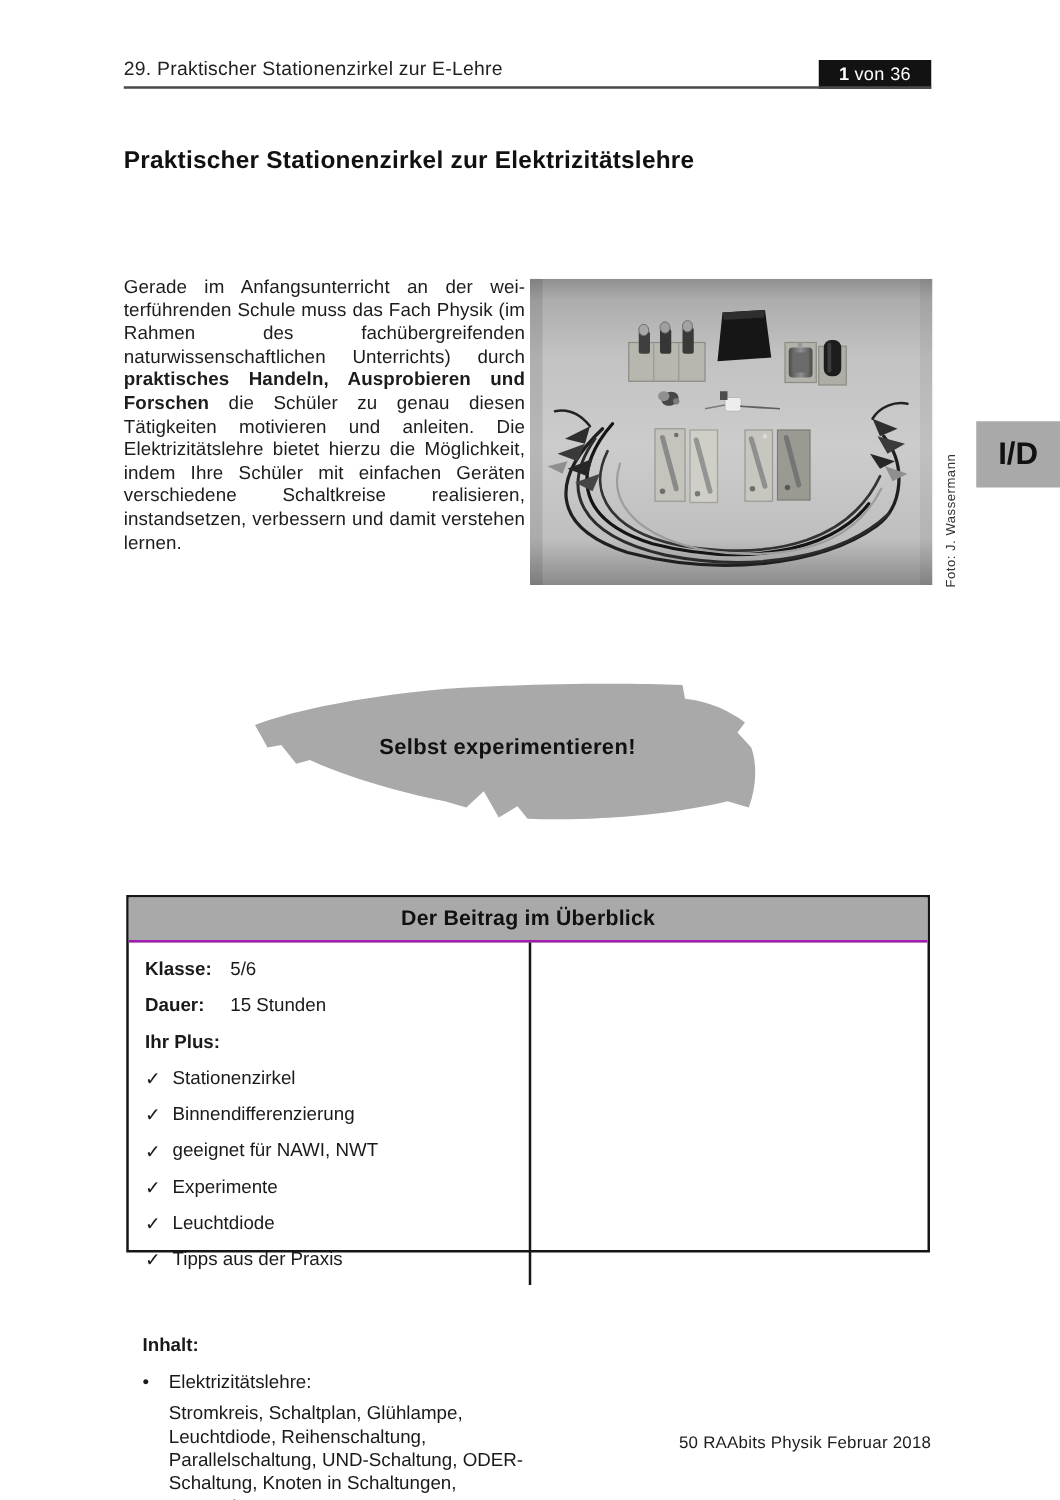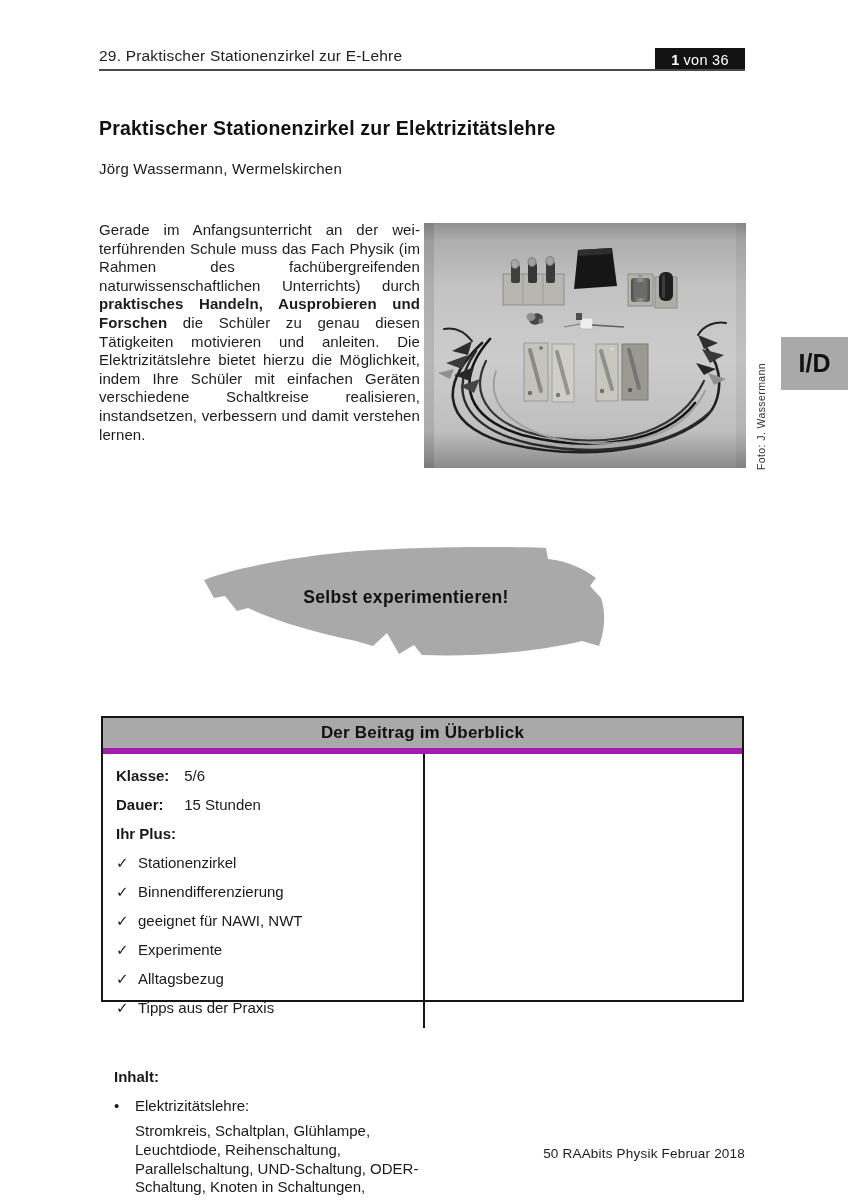--- a/index.html
+++ b/index.html
@@ -49,21 +49,21 @@
   .banner-label{
     position:absolute;left:0;top:42px;width:456px;text-align:center;
     font-size:17.5px;font-weight:bold;letter-spacing:.3px;color:#111;
   }
   
   .overview{
     position:absolute;left:101px;top:716px;width:643px;height:286px;
     box-sizing:border-box;border:2px solid #161616;background:#fff;
   }
   .overview-head{
-    height:36px;box-sizing:border-box;border-bottom:6px solid #a21caf;
+    height:36px;box-sizing:border-box;border-bottom:2px solid #a21caf;
     display:flex;align-items:center;justify-content:center;
     font-size:17px;font-weight:bold;letter-spacing:.2px;color:#111;
   }
   .overview-body{display:flex;height:244px;flex-direction:column;}
   .cell-left{
     width:322px;box-sizing:border-box;border-right:2px solid #161616;
     padding:13px 8px 0 13px;font-size:15px;
   }
   .cell-right{flex:1;padding:11px 10px 0 11px;font-size:15px;margin-top:29px;}
   .kv{margin-bottom:12px;}
@@ -86,21 +86,20 @@
   <div class="runhead">
     <div class="runhead-title">29. Praktischer Stationenzirkel zur E-Lehre</div>
     <div class="pagenum-box" style="background:#121212;">
       <span class="b">1</span>
       <span>von 36</span>
     </div>
   </div>
   <div class="head-rule"></div>
 
   <h1 class="doc-title" style="margin:0;">Praktischer Stationenzirkel zur Elektrizitätslehre</h1>
-  <div class="doc-author">Jörg Wassermann, Wermelskirchen</div>
 
   <p class="intro" style="margin:0;"><span>Gerade im Anfangsunterricht an der wei­terführenden Schule muss das Fach Phy­sik (im Rahmen des fachübergreifen­den naturwissenschaftlichen Unterrichts) durch </span><span class="bold">praktisches Handeln, Ausprobie­ren und Forschen</span><span> die Schüler zu genau diesen Tätigkeiten motivieren und anlei­ten. Die Elektrizitätslehre bietet hierzu die Möglichkeit, indem Ihre Schüler mit ein­fachen Geräten verschiedene Schaltkreise realisieren, instandsetzen, verbessern und damit verstehen lernen.</span></p>
 
   <div class="photo">
     <svg viewBox="0 0 322 245" width="322" height="245">
       <defs>
         <linearGradient id="pg" x1="0" y1="0" x2="0" y2="1">
           <stop offset="0" stop-color="#8f8f8f"></stop>
           <stop offset="0.07" stop-color="#adadad"></stop>
           <stop offset="0.25" stop-color="#c2c2c2"></stop>
@@ -253,21 +252,21 @@
         <div class="check-item">
           <span class="tick">✓</span>
           <span>geeignet für NAWI, NWT</span>
         </div>
         <div class="check-item">
           <span class="tick">✓</span>
           <span>Experimente</span>
         </div>
         <div class="check-item">
           <span class="tick">✓</span>
-          <span>Alltagsbezug</span>
+          <span>Leuchtdiode</span>
         </div>
         <div class="check-item">
           <span class="tick">✓</span>
           <span>Tipps aus der Praxis</span>
         </div>
       </div>
 
       <div class="cell-right">
         <div class="right-heading">Inhalt:</div>
         <div class="bullet-row">

